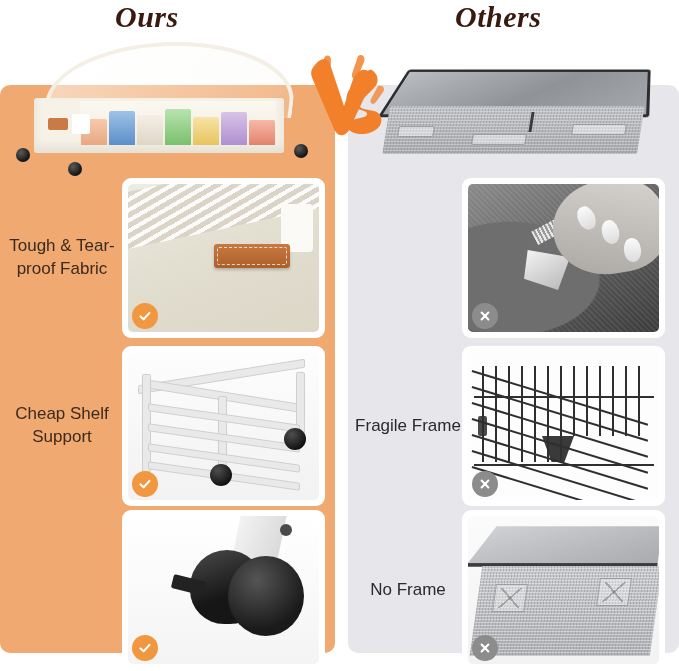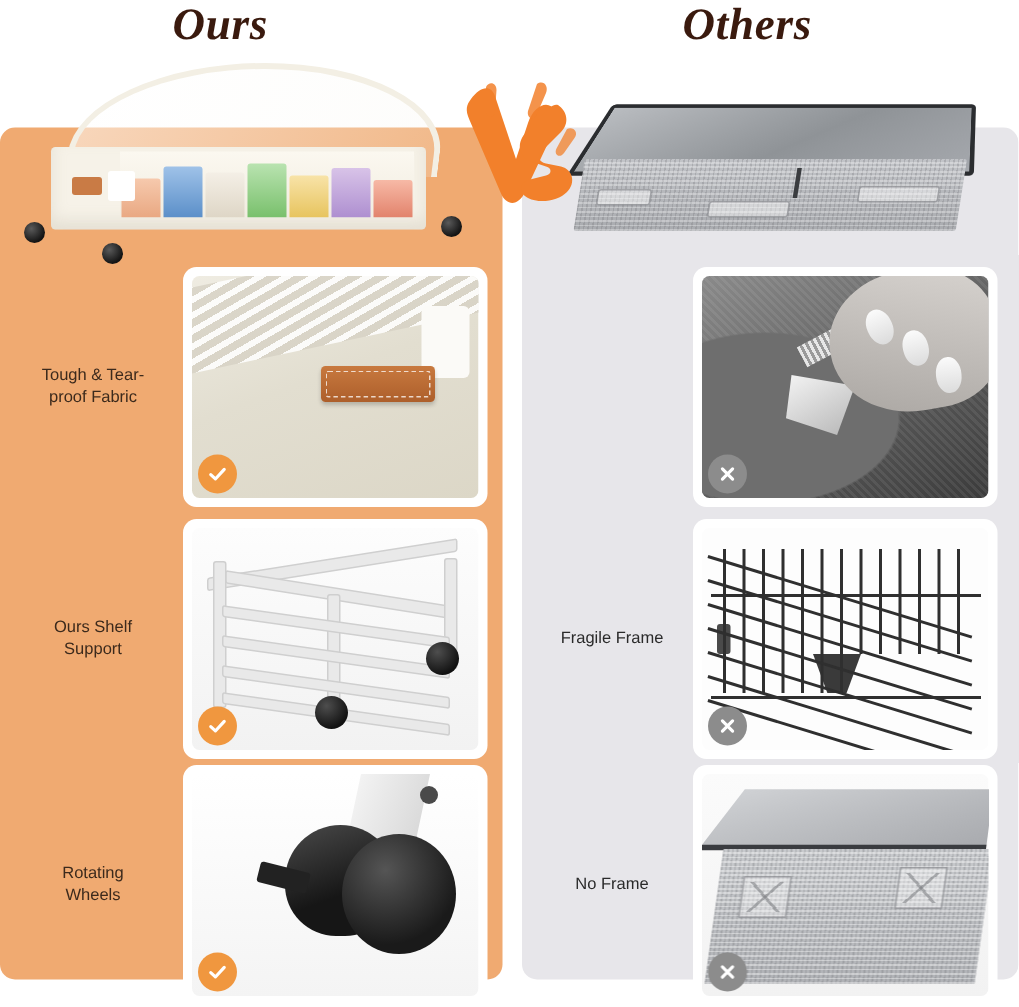--- a/index.html
+++ b/index.html
@@ -160,21 +160,21 @@
   .row.left  { left: 0;   width: 335px; }
   .row.right { left: 348px; width: 331px; }
   .row.r1 { top: 178px; }
   .row.r2 { top: 346px; }
   .row.r3 { top: 510px; }
 
   .row-label {
     position: absolute;
     top: 50%;
     transform: translateY(-50%);
-    font-size: 11px;
+    font-size: 17px;
     line-height: 1.35;
     white-space: pre-line;
   }
   .row.left  .row-label { left: 8px;  width: 108px; color: #3c2a1c; text-align: center; }
   .row.right .row-label { left: 352px; width: 0; }
   .row.right .row-label { position: absolute; left: 6px; width: 108px; color: #2a2a2a; text-align: center; }
 
   .thumb {
     position: absolute;
     top: 0;
@@ -474,21 +474,21 @@
     </div>
     <div class="badge no">
       <svg width="14" height="14" viewBox="0 0 14 14" aria-hidden="true">
         <path d="M3.6 3.6 L10.4 10.4 M10.4 3.6 L3.6 10.4" fill="none" stroke="#fff" stroke-width="2.1" stroke-linecap="round"></path>
       </svg>
     </div>
   </div>
 </div>
 
 <div class="row left r2">
-  <div class="row-label">Ours Shelf
+  <div class="row-label">Cheap Shelf
 Support</div>
   <div class="thumb">
     <div class="thumb-art">
       <div class="art-frame">
         <div class="bar top1"></div>
         <div class="bar top2"></div>
         <div class="bar v1"></div>
         <div class="bar v2"></div>
         <div class="bar v3"></div>
         <div class="bar s1"></div>
@@ -540,22 +540,20 @@
     </div>
     <div class="badge no">
       <svg width="14" height="14" viewBox="0 0 14 14" aria-hidden="true">
         <path d="M3.6 3.6 L10.4 10.4 M10.4 3.6 L3.6 10.4" fill="none" stroke="#fff" stroke-width="2.1" stroke-linecap="round"></path>
       </svg>
     </div>
   </div>
 </div>
 
 <div class="row left r3">
-  <div class="row-label">Rotating
-Wheels</div>
   <div class="thumb">
     <div class="thumb-art">
       <div class="art-wheel">
         <div class="leg"></div>
         <div class="leg-bolt"></div>
         <div class="hub"></div>
         <div class="lever"></div>
         <div class="tyre"></div>
       </div>
     </div>

